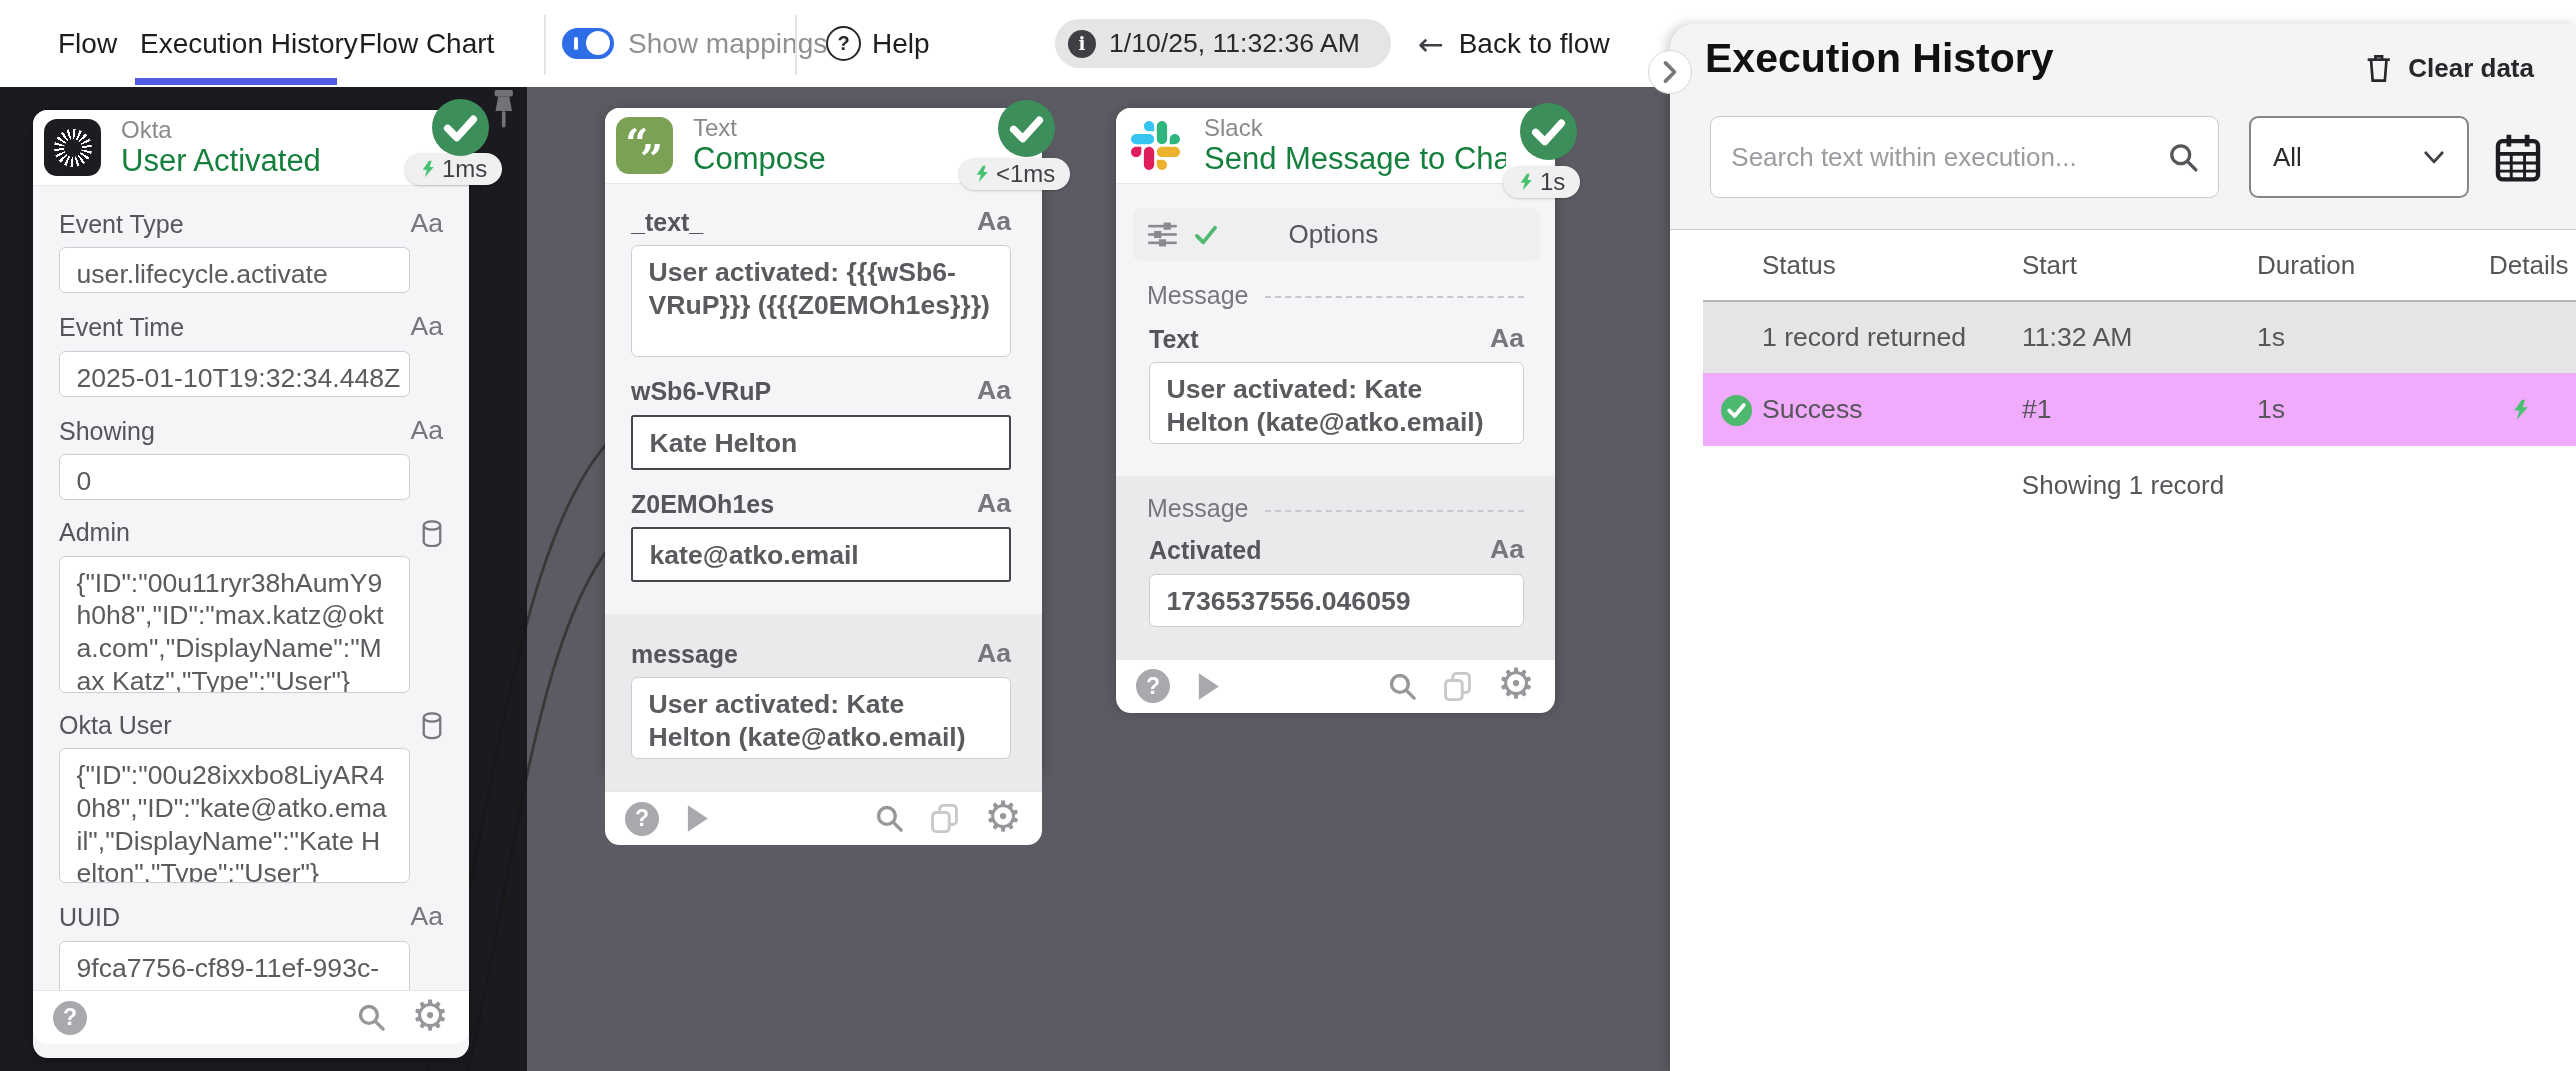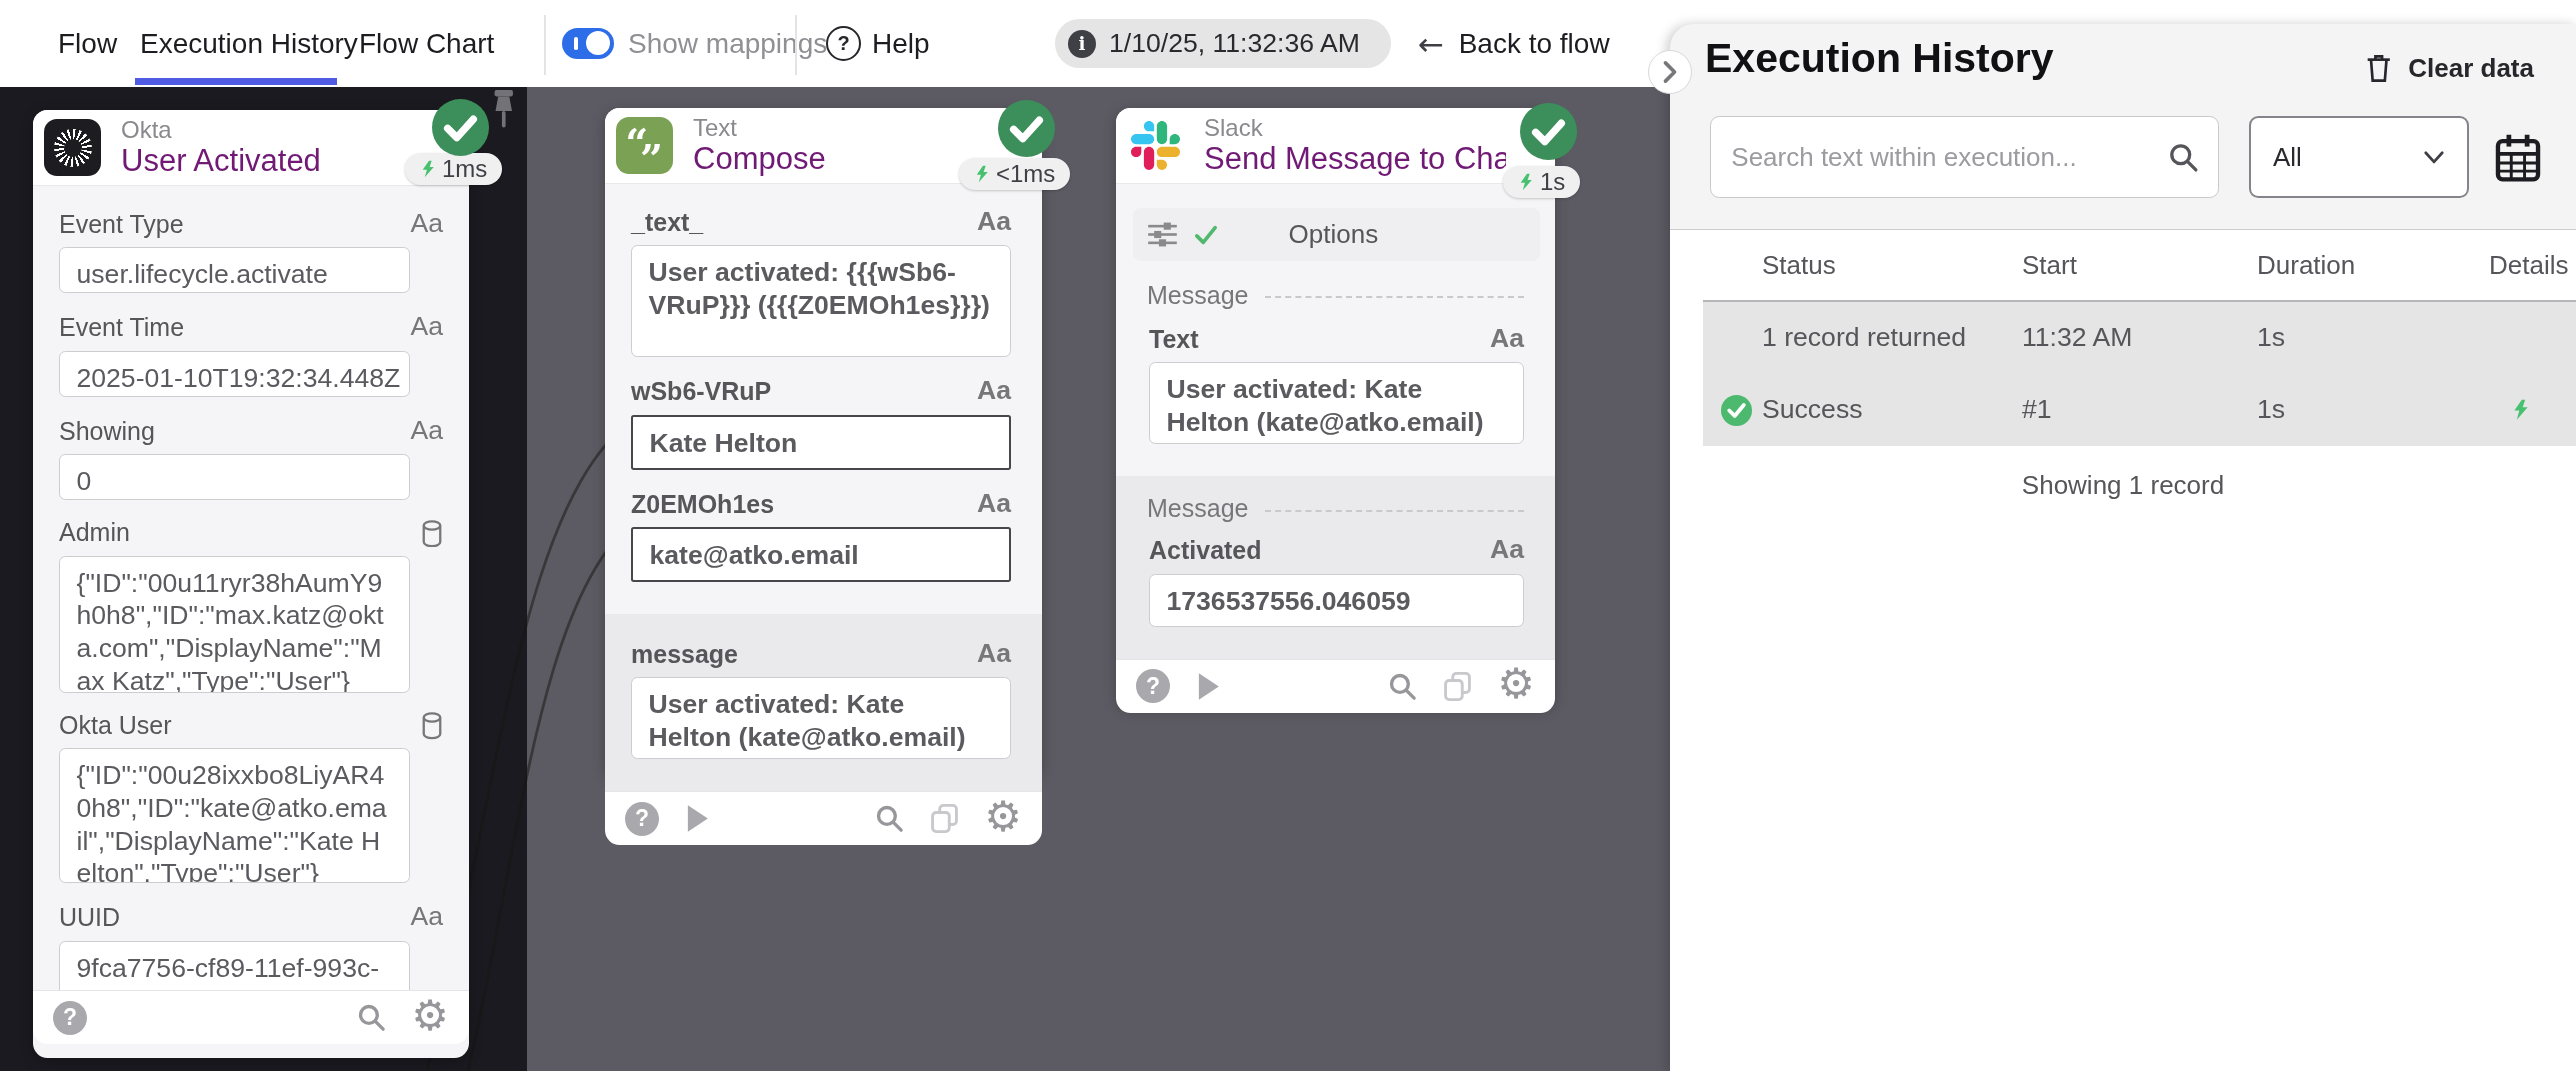--- a/index.html
+++ b/index.html
@@ -30,21 +30,21 @@
   .wires{position:absolute;left:0;top:0;z-index:1;}
 
   
   .card{position:absolute;width:436px;background:#f5f5f7;border-radius:14.7px;z-index:2;
         box-shadow:0 3.7px 13px rgba(0,0,0,.25);}
   .card-header{background:#ffffff;border-radius:14.7px 14.7px 0 0;height:75px;display:flex;align-items:center;
                padding:0 18.3px 0 11px;border-bottom:1.8px solid #e9e9eb;position:relative;}
   .app-icon{width:57px;height:57px;border-radius:13px;flex:0 0 auto;display:flex;align-items:center;justify-content:center;position:relative;}
   .hdr-text{margin-left:20px;line-height:1.12;overflow:hidden;white-space:nowrap;}
   .hdr-app{font-size:24px;color:#8a8a8e;}
-  .hdr-title{font-size:31px;color:#701a75;}
+  .hdr-title{font-size:31px;color:#15803d;}
   .check-badge{position:absolute;width:57px;height:57px;z-index:5;}
   .dur-pill{position:absolute;height:32px;padding:0 14.7px;border-radius:16.5px;background:#f0f0f1;z-index:4;
             display:flex;align-items:center;gap:5.5px;font-size:24px;color:#3f3f46;box-shadow:0 0.9px 2.7px rgba(0,0,0,.2);}
   .pin{position:absolute;z-index:6;}
 
   .card-body{padding:0 0 0 0;overflow:hidden;}
   .fieldpad{padding:0 59px 0 26px;}
   .fieldpad-c{padding:0 31px 8px 26px;font-weight:bold;}
   .label-row{display:flex;justify-content:space-between;align-items:flex-end;margin-top:18.3px;margin-bottom:8.2px;
              font-size:25px;color:#55555a;padding-right:0;}
@@ -87,21 +87,21 @@
               border-radius:9.2px;box-sizing:border-box;display:flex;align-items:center;justify-content:space-between;
               padding:0 22px;font-size:26px;color:#2a2a2e;}
   .cal-btn{position:absolute;left:824px;top:108px;}
   .ptable{position:absolute;left:0;top:205px;width:906px;height:843px;background:#fff;border-top:1.8px solid #cdcdd1;}
   .trow{display:grid;grid-template-columns:260px 235px 232px 1fr;align-items:center;padding-left:59px;position:relative;margin-left:33px;}
   .thead{height:70px;color:#55555a;font-size:26px;border-bottom:2.7px solid #b6b6ba;}
   .thc{display:flex;align-items:center;gap:11px;}
   .qmark-dark{width:27.5px;height:27.5px;border-radius:50%;background:#3f3f46;color:#fff;display:flex;align-items:center;
               justify-content:center;font-size:18.3px;font-weight:bold;}
   .trow.group{height:71px;background:#e5e5e5;color:#55555a;font-size:26.6px;}
-  .trow.selected{height:73px;background:#e5e5e5;color:#55555a;font-size:26.6px;}
+  .trow.selected{height:73px;background:#f0abfc;color:#55555a;font-size:26.6px;}
   .row-status-icon{position:absolute;left:18.3px;top:22px;}
   .tfooter{position:absolute;left:0;top:240px;width:100%;text-align:center;font-size:26px;color:#55555a;}
 
   svg{display:block;}
 </style>
 </head>
 <body>
 
 <div class="topbar">
   <div class="tb-item tab" style="left:58px">Flow</div>

